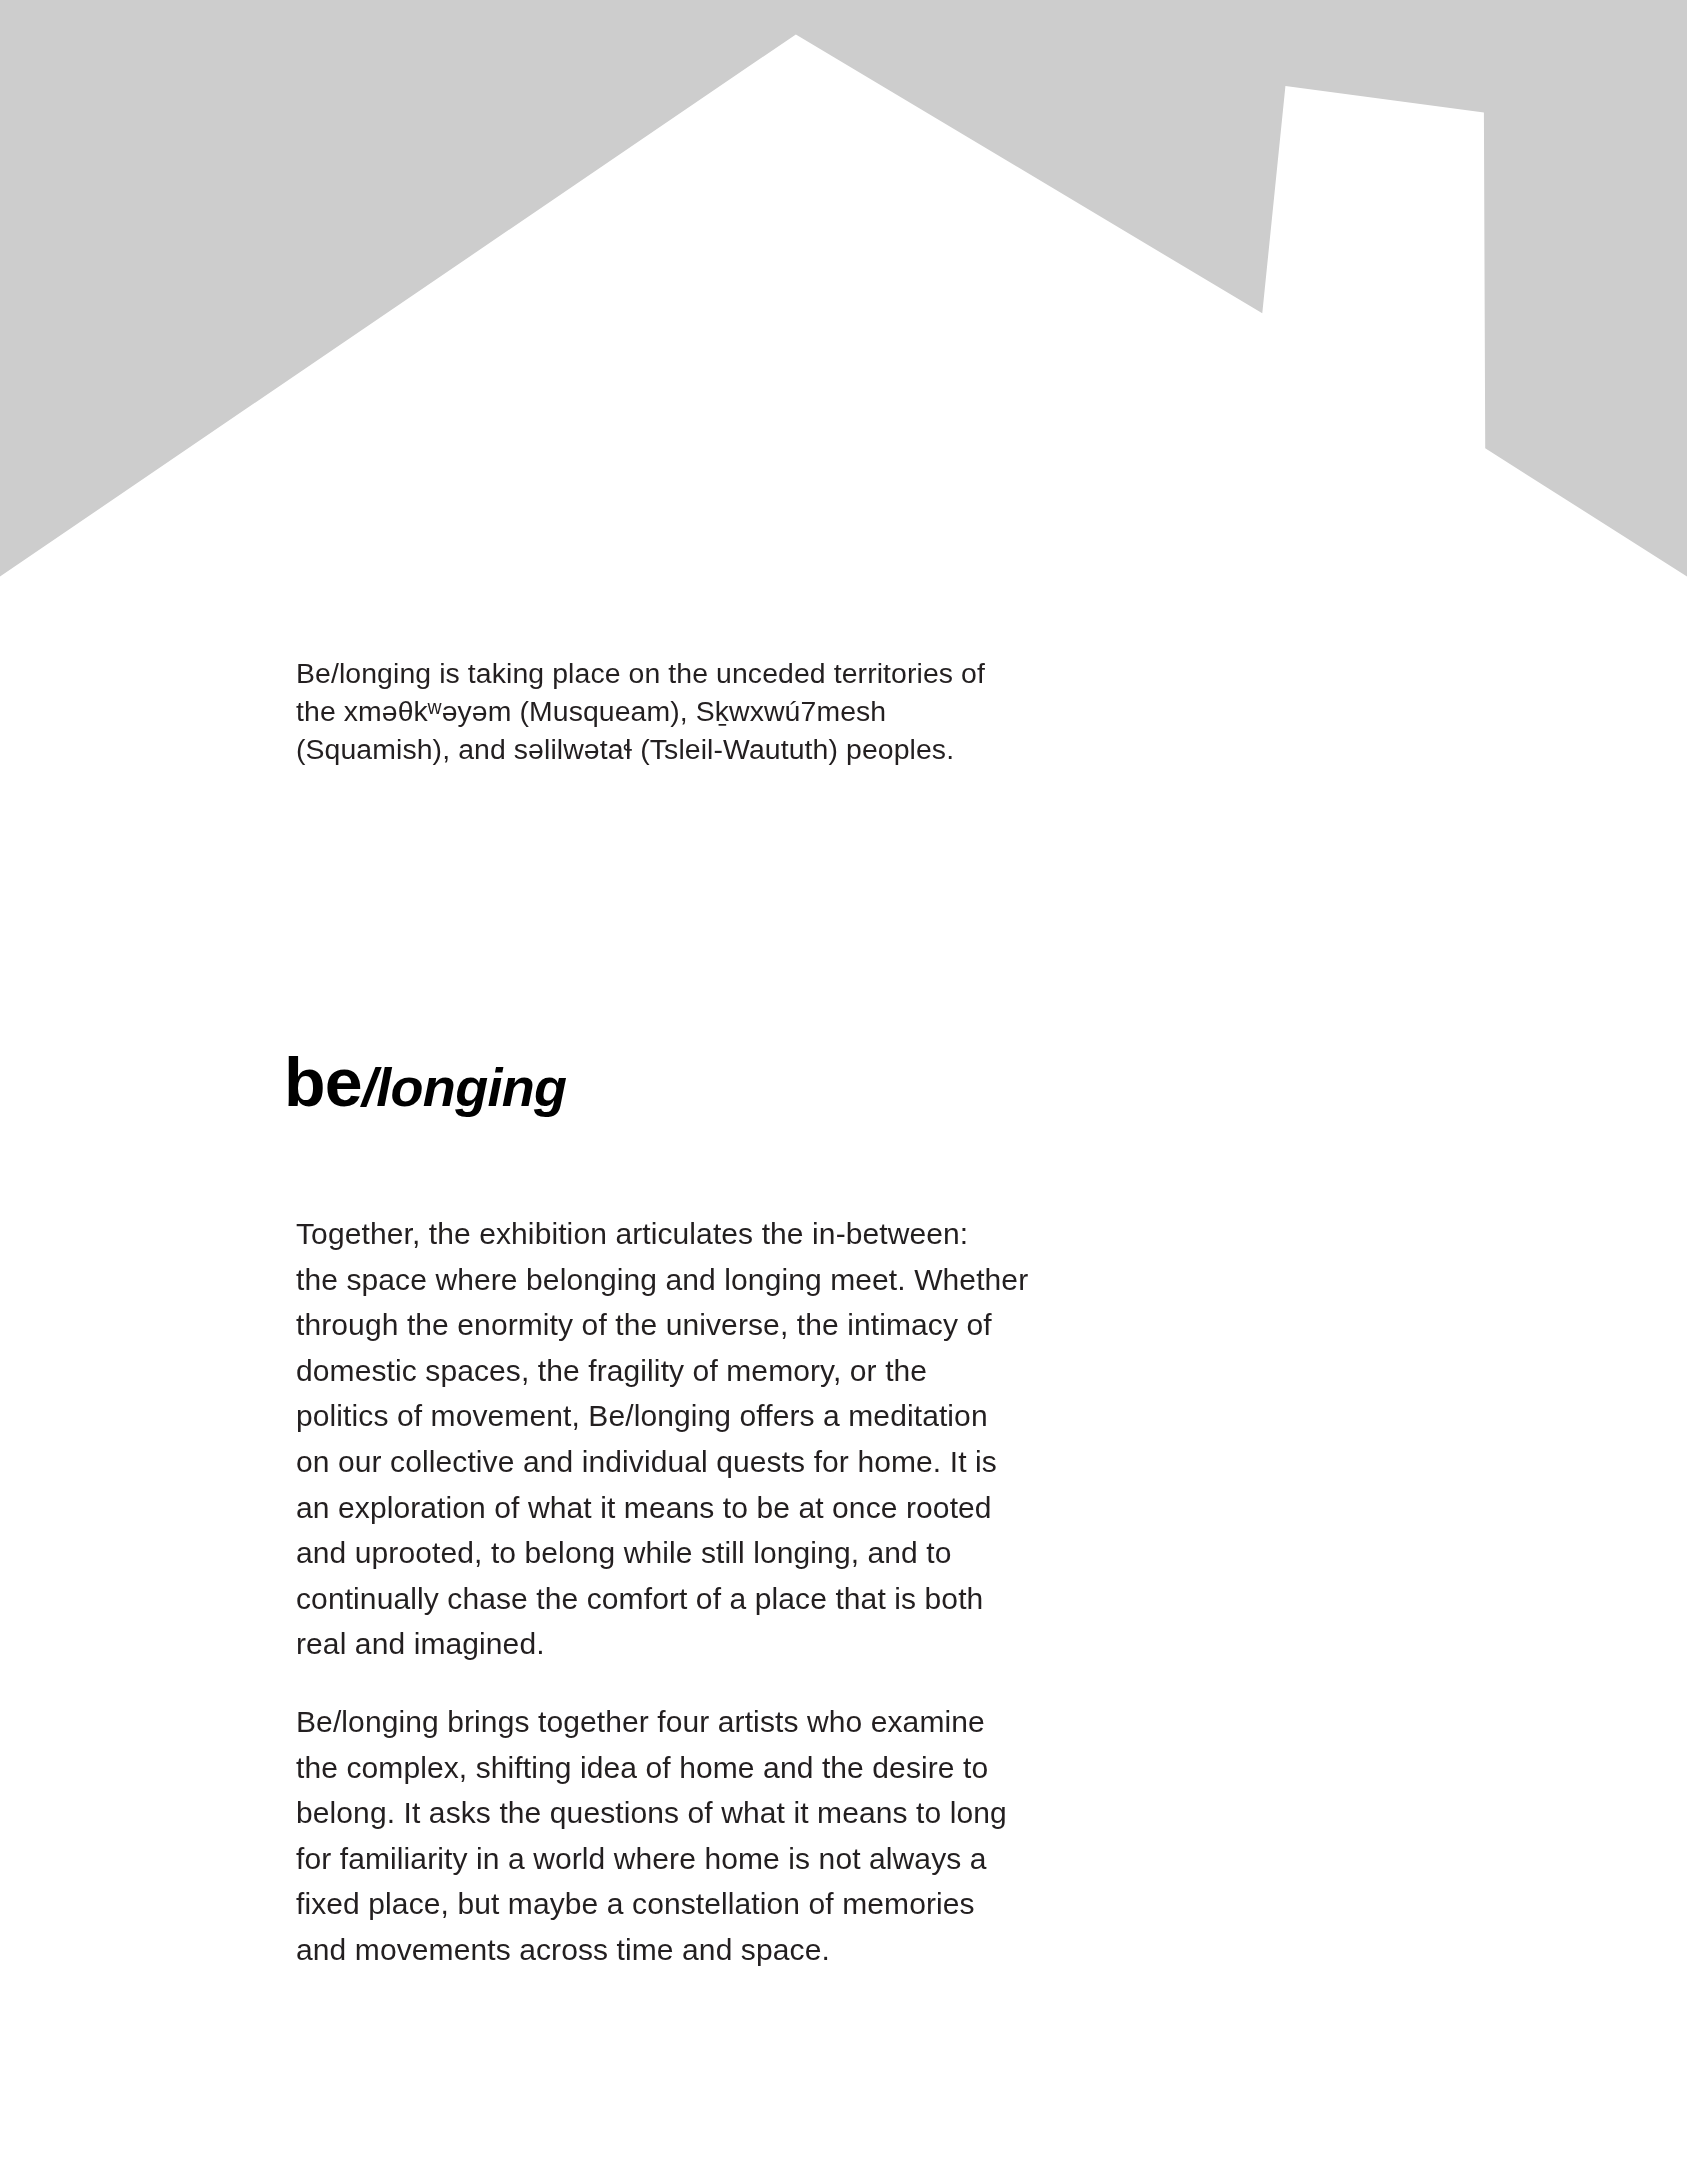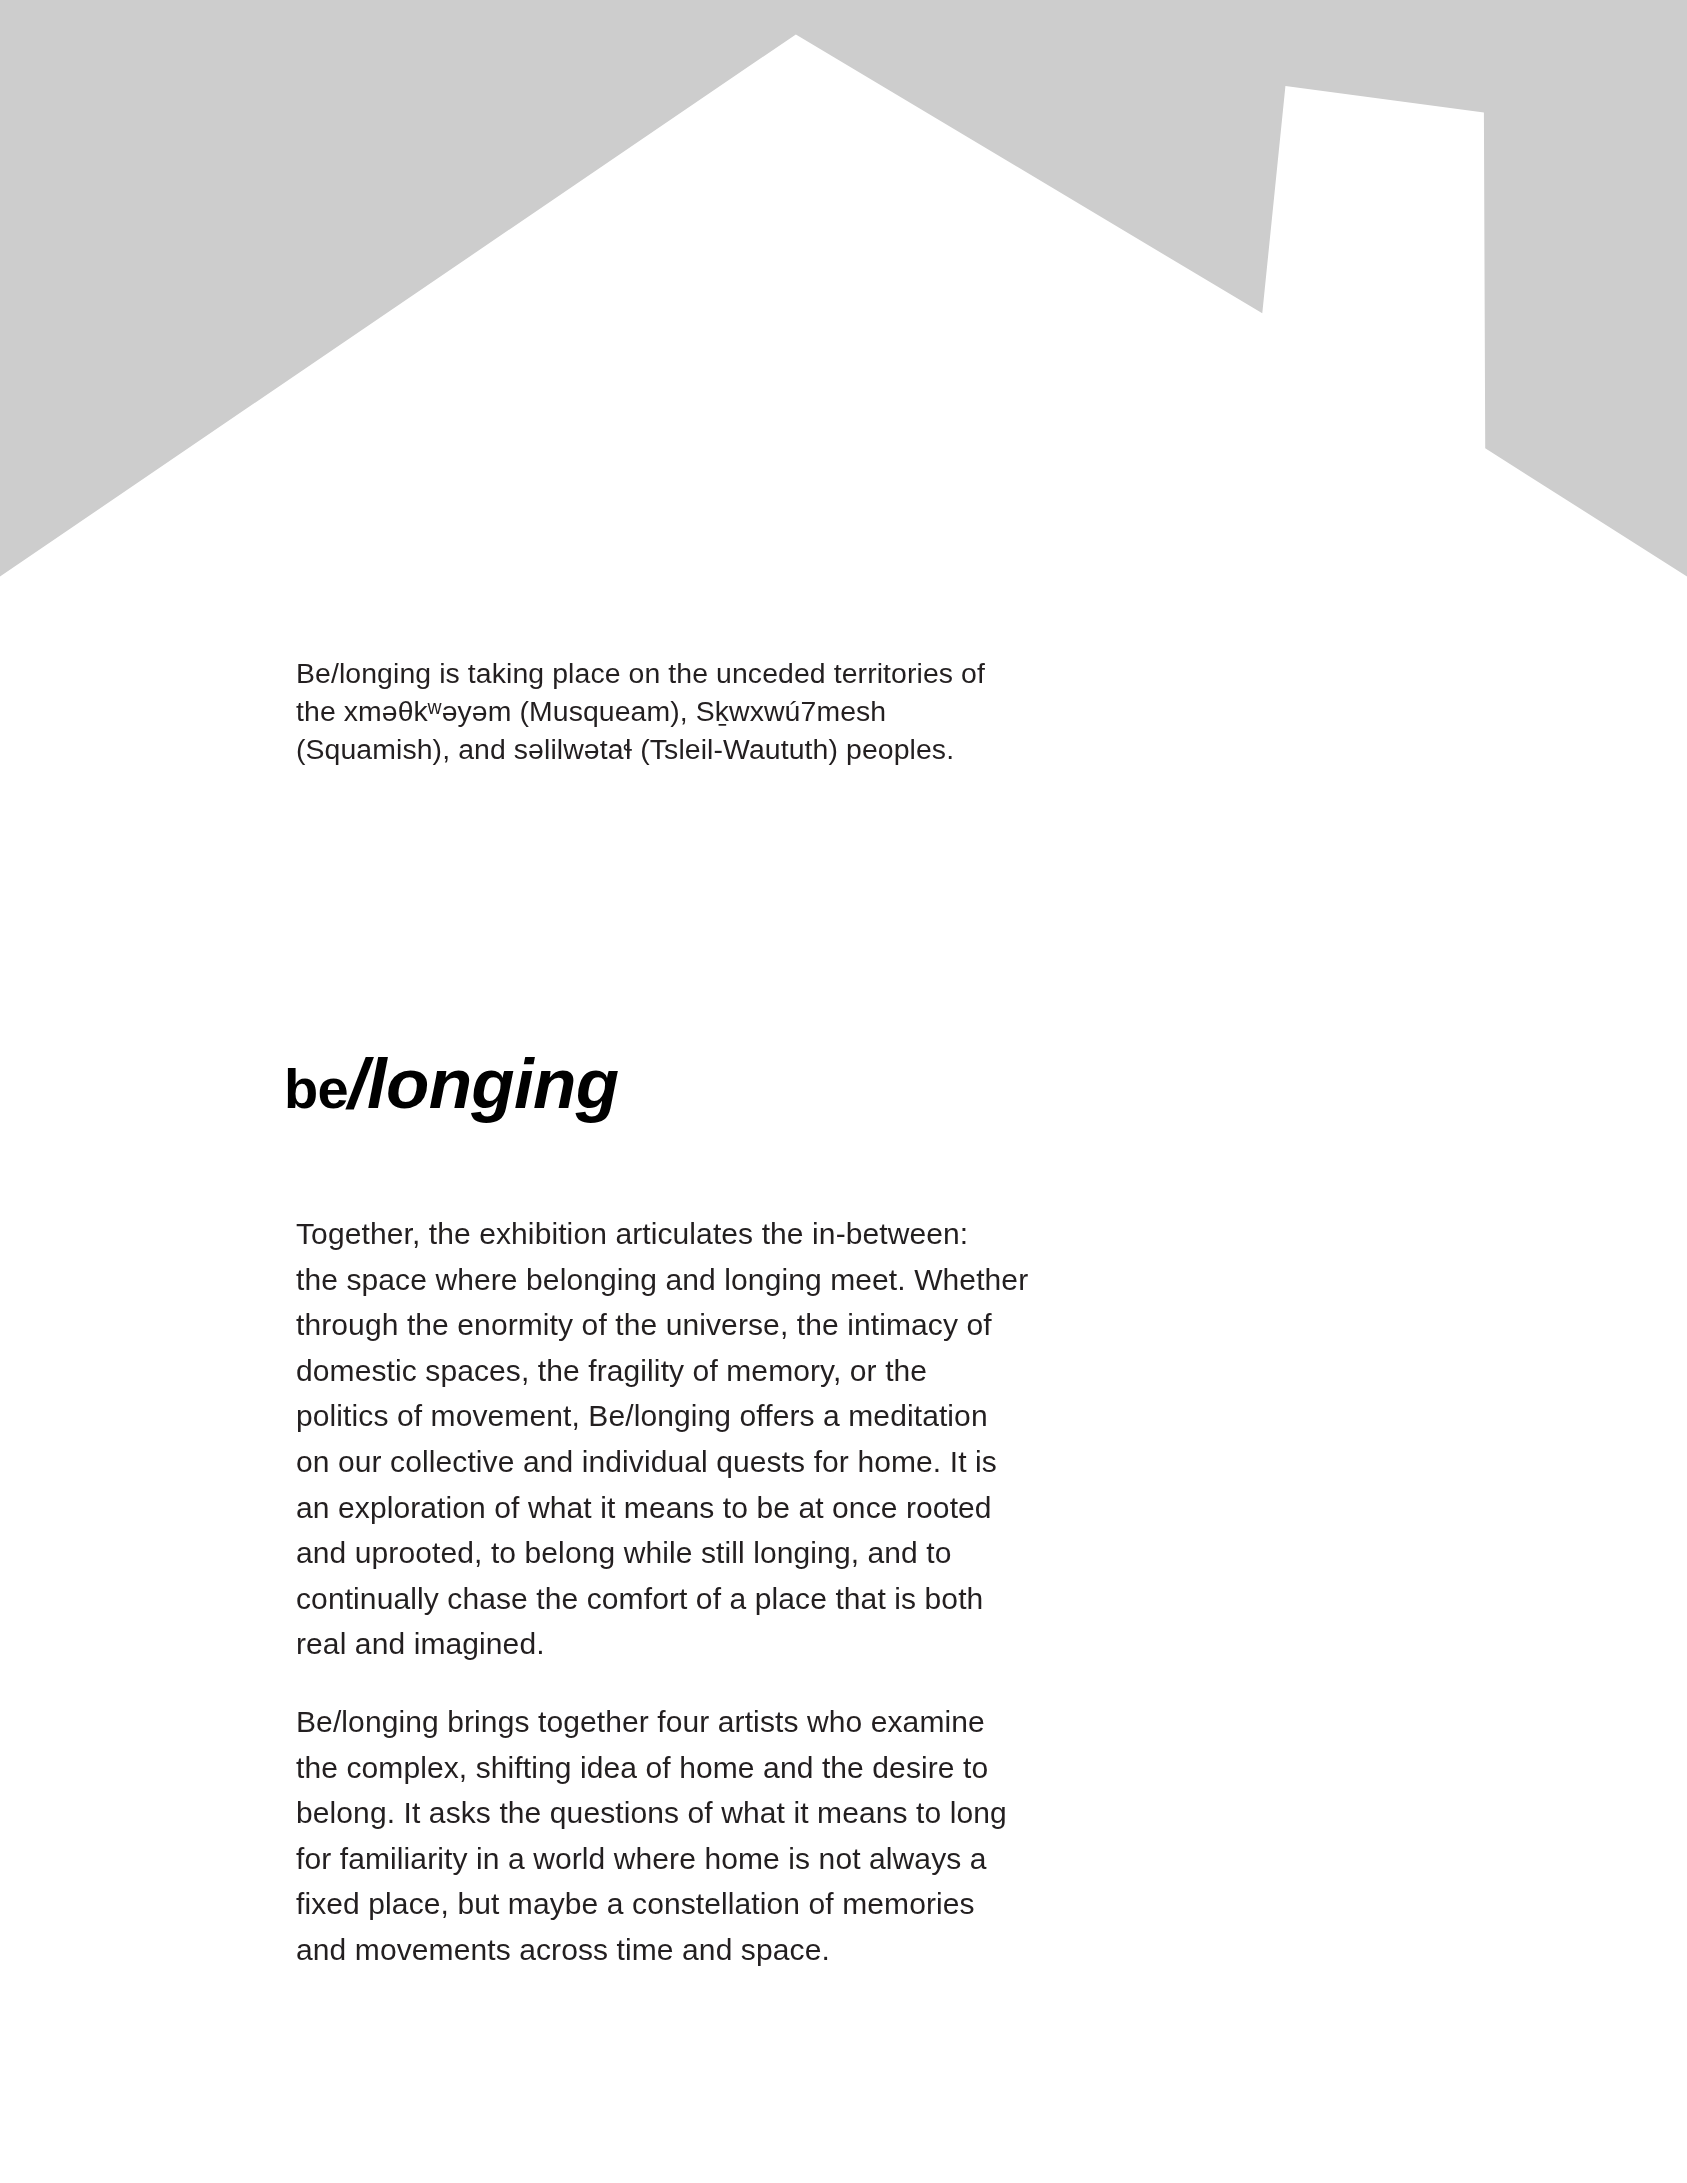--- a/index.html
+++ b/index.html
@@ -52,28 +52,28 @@
   }
 
   .title-block {
     position: absolute;
     top: 1043px;
     left: -12px;
     width: 794px;
     white-space: nowrap;
   }
   .title-be {
-    font-size: 56px;
+    font-size: 68px;
     font-weight: 700;
     font-style: normal;
     color: #000000;
     letter-spacing: -0.7px;
   }
   .title-slash-longing {
-    font-size: 71px;
+    font-size: 54px;
     font-weight: 700;
     font-style: italic;
     color: #000000;
     letter-spacing: -0.7px;
   }
 
   .body-copy {
     position: absolute;
     top: 1211px;
     left: 0;

